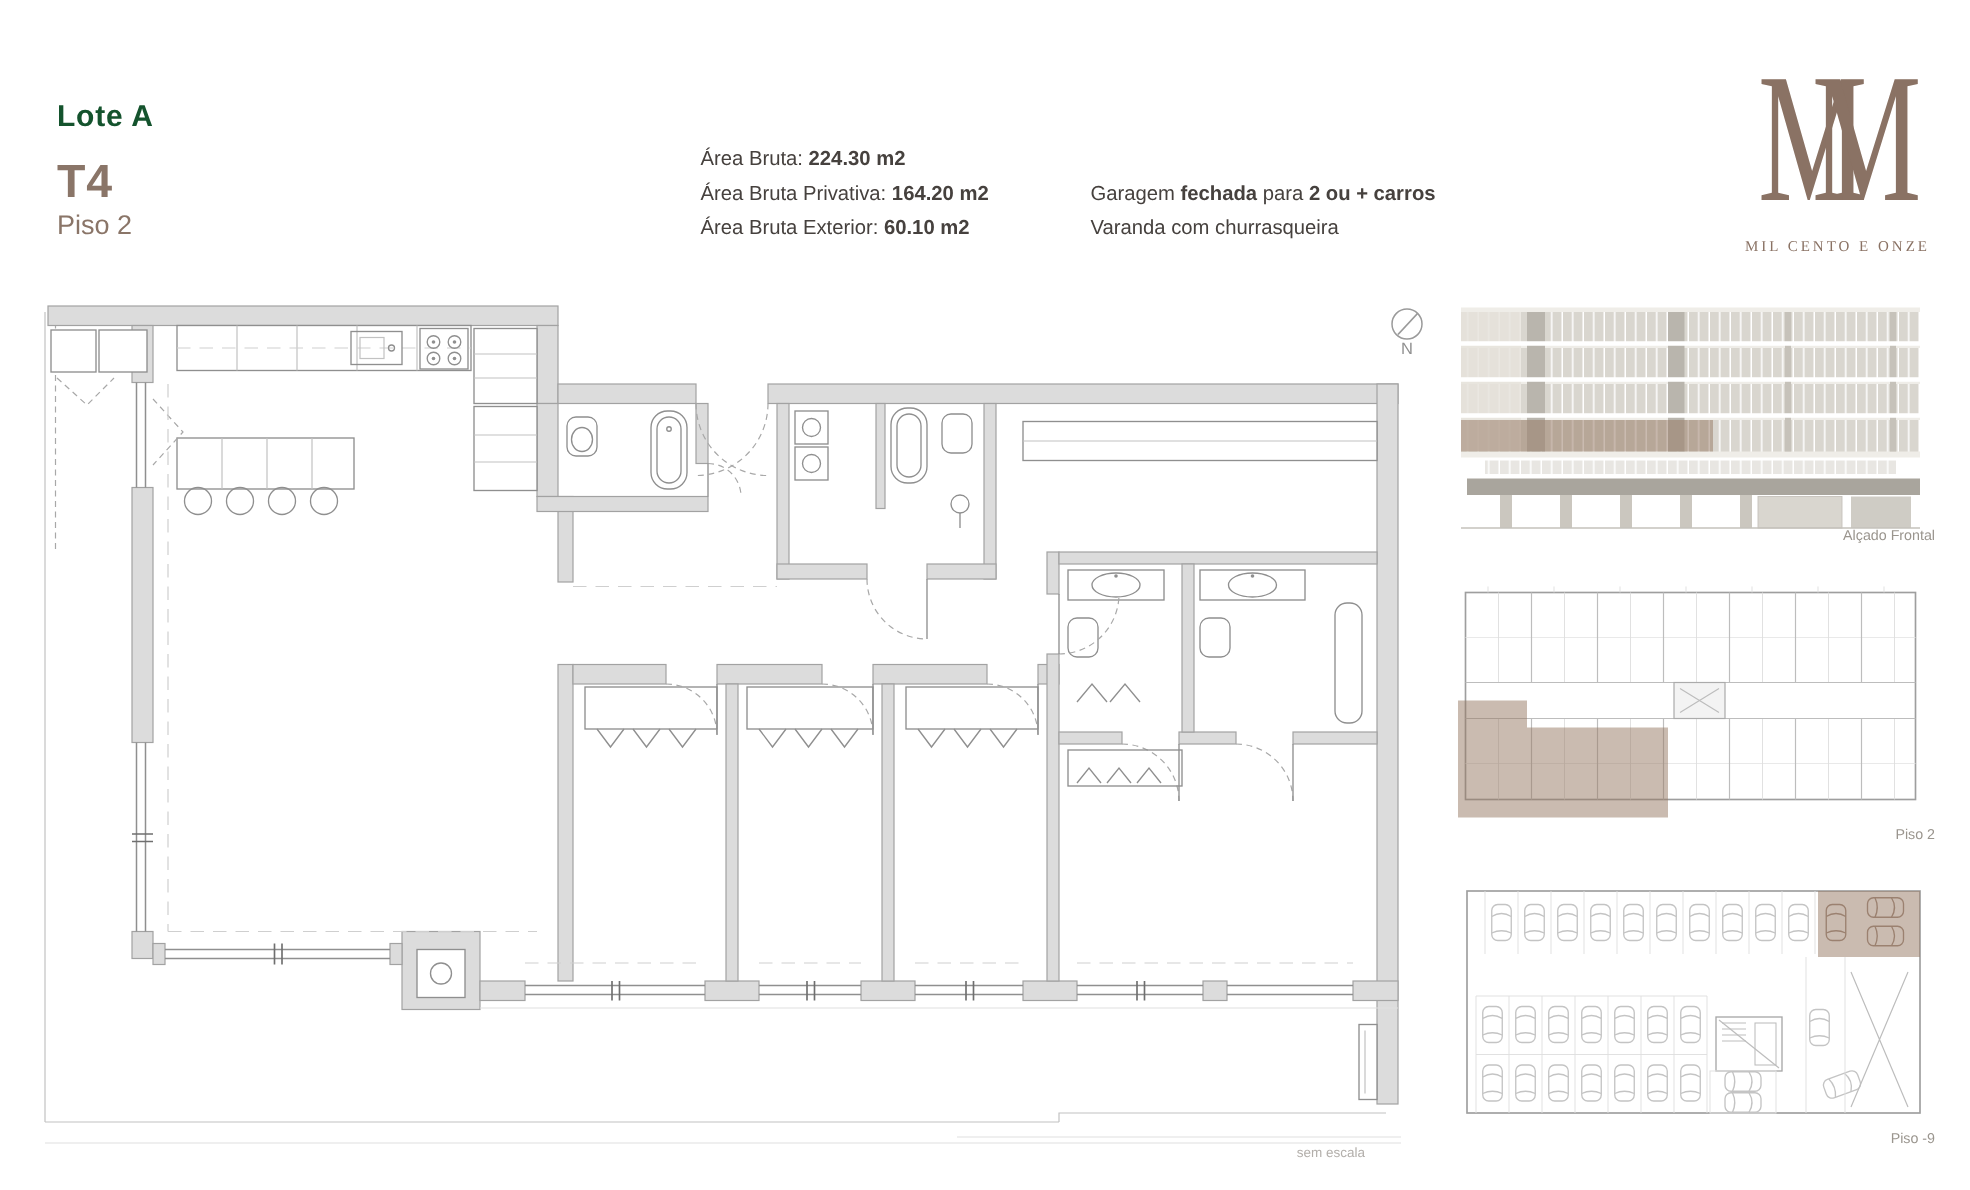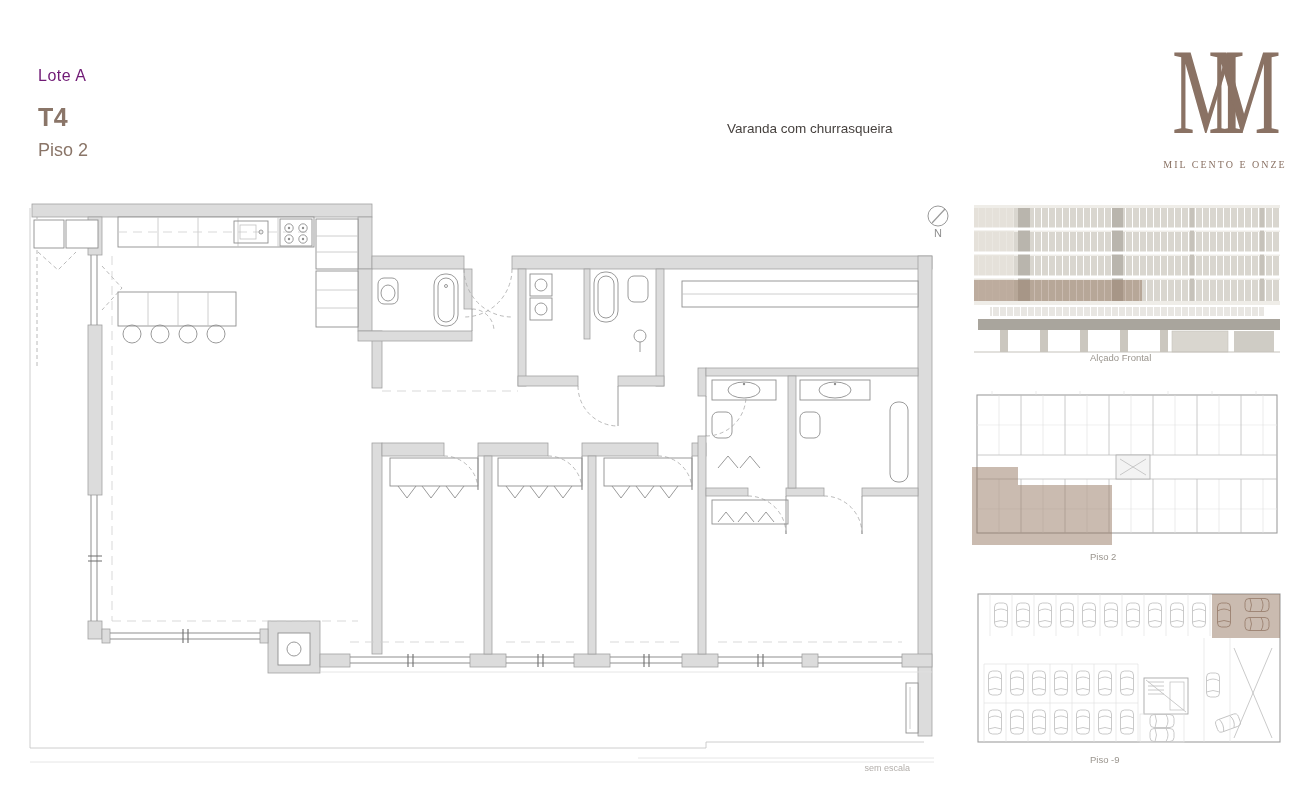--- a/index.html
+++ b/index.html
@@ -2,38 +2,38 @@
 <html><head>
 <meta charset="utf-8">
 <style>
   html,body{margin:0;padding:0;background:#ffffff;}
   .page{position:relative;width:1313px;height:793px;background:#fff;overflow:hidden;
         font-family:"Liberation Sans",sans-serif;color:#46413e;}
   .abs{position:absolute;}
 
   
   .fr-title{left:36px;top:24px;font-size:36px;font-weight:500;letter-spacing:1px;color:#8a7568;}
-  .fr-lot{left:38px;top:67px;font-size:16px;font-weight:400;letter-spacing:.5px;color:#701a75;}
-  .fr-typ{left:38px;top:103px;font-size:25px;font-weight:600;letter-spacing:.5px;color:#8a7568;}
+  .fr-lot{left:38px;top:67px;font-size:20px;font-weight:700;letter-spacing:.5px;color:#14532d;}
+  .fr-typ{left:38px;top:103px;font-size:31px;font-weight:600;letter-spacing:.5px;color:#8a7568;}
   .fr-floor{left:38px;top:140px;font-size:18px;font-weight:400;color:#8a7568;}
 
   .areas{left:467px;top:94px;font-size:13.5px;line-height:23px;color:#46413e;}
   .areas b{font-weight:700;}
   .features{left:727px;top:117px;font-size:13.5px;line-height:23px;color:#46413e;}
   .features b{font-weight:700;}
 
   
   .logo-name{left:1150px;top:146px;width:150px;text-align:center;font-family:"Liberation Serif",serif;
              font-size:10px;letter-spacing:2px;color:#8a7264;white-space:nowrap;margin-top:13px;}
 
   
   .north-label{left:929px;top:227px;width:18px;text-align:center;font-size:11px;color:#8f8f8f;}
   .scale-note{left:770px;top:763px;width:140px;text-align:right;font-size:9px;color:#b3afab;}
 
-  .panel-label{width:200px;text-align:left;font-size:9.5px;color:#9a958e;}
+  .panel-label{width:200px;text-align:right;font-size:9.5px;color:#9a958e;}
   .pl1{left:1090px;top:352px;}
   .pl2{left:1090px;top:551px;}
   .pl3{left:1090px;top:754px;}
 
   
   .w{fill:#dcdcdc;stroke:#a2a2a2;stroke-width:.8;}
   .fx{fill:#fff;stroke:#8f8f8f;stroke-width:.9;}
   .fxn{fill:none;stroke:#8f8f8f;stroke-width:.9;}
   .tl{stroke:#c2c2c2;stroke-width:.8;fill:none;}
   .tll{stroke:#e0e0e0;stroke-width:.8;fill:none;}
@@ -52,22 +52,28 @@
 </style>
 </head>
 <body>
 
 <div class="page">
 
   <div class="abs fr-lot">Lote A</div>
   <div class="abs fr-typ">T4</div>
   <div class="abs fr-floor">Piso 2</div>
 
+  <div class="abs areas">
+    <div><span>Área Bruta:</span> <b>224.30 m2</b></div>
+    <div><span>Área Bruta Privativa:</span> <b>164.20 m2</b></div>
+    <div><span>Área Bruta Exterior:</span> <b>60.10 m2</b></div>
+  </div>
 
   <div class="abs features">
+    <div><span>Garagem </span><b>fechada</b><span> para </span><b>2 ou + carros</b></div>
     <div>Varanda com churrasqueira</div>
   </div>
 
   <svg class="abs" style="left:1170px;top:28px;" width="112" height="114" viewBox="0 0 112 114">
     <g transform="scale(1,1.5)" fill="#8a7264" font-family="Liberation Serif, serif" font-size="82">
       <text x="2" y="70">M</text>
       <text x="38" y="70">M</text>
     </g>
   </svg>
   <div class="abs logo-name">MIL CENTO E ONZE</div>

